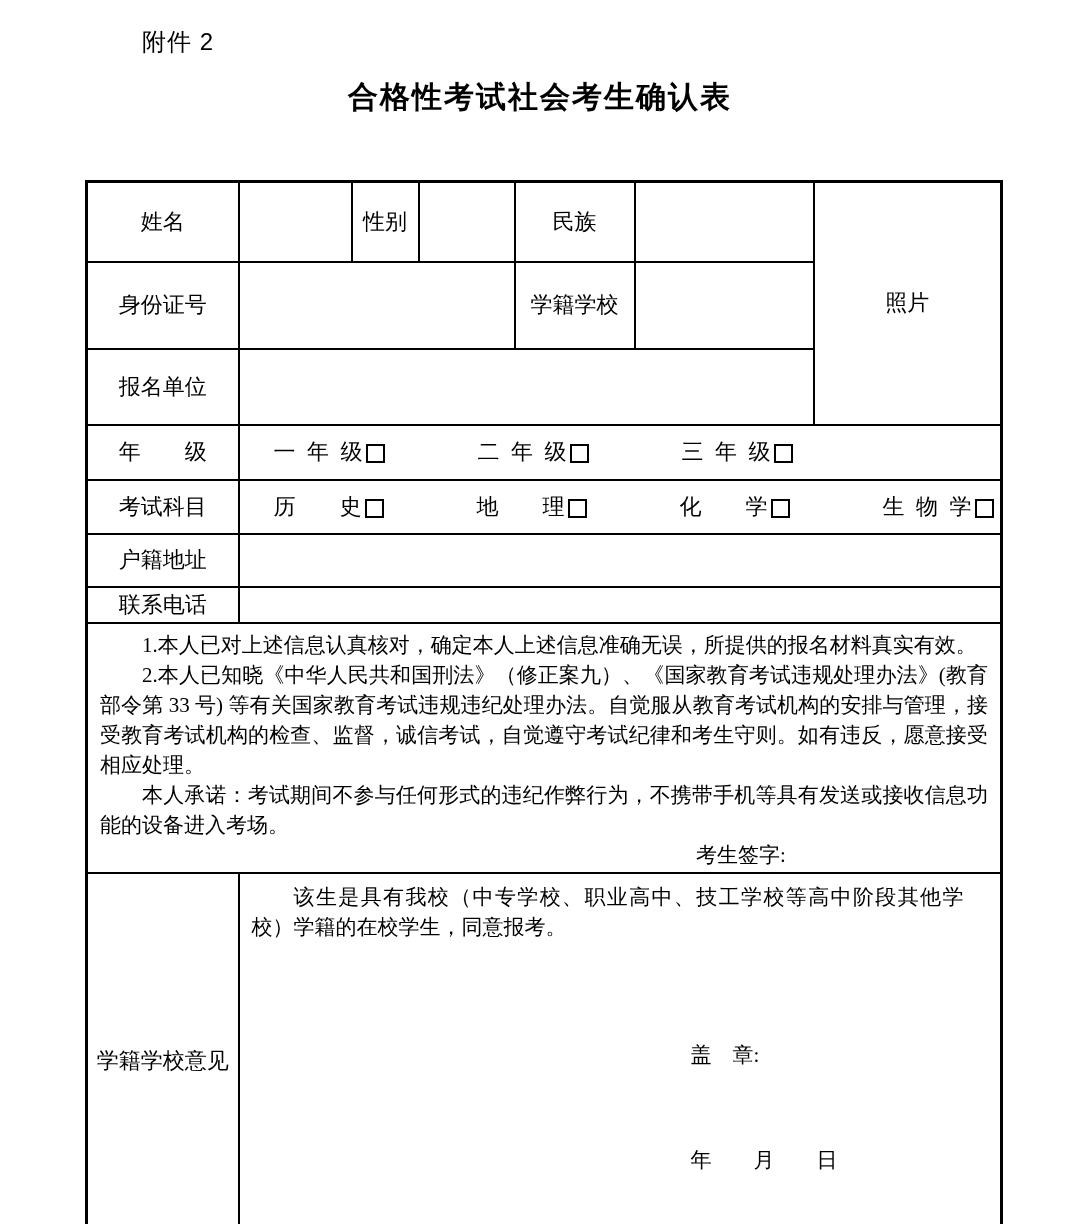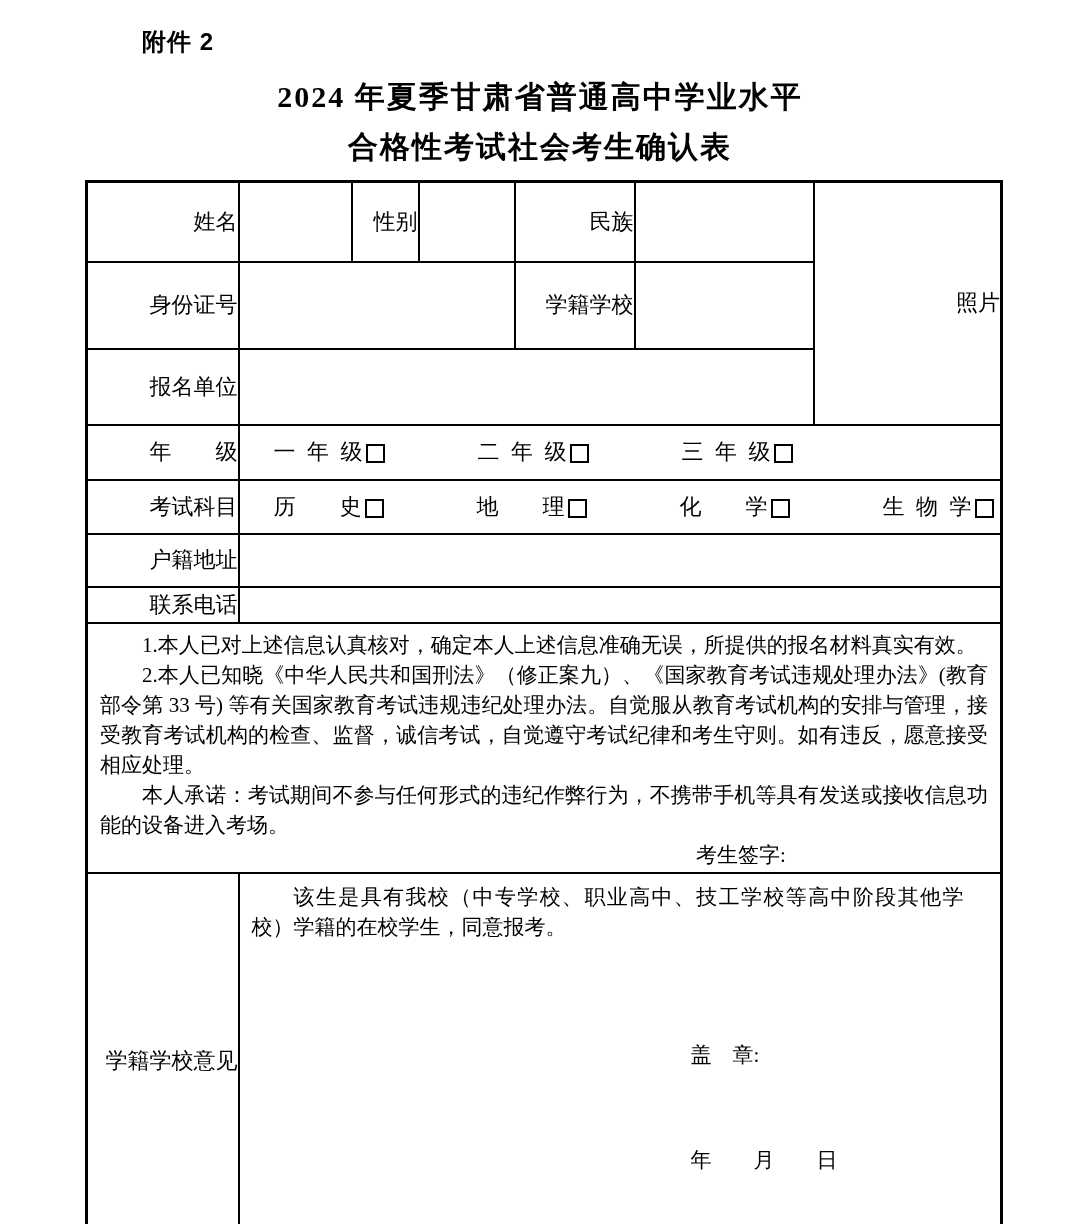--- a/index.html
+++ b/index.html
@@ -4,37 +4,37 @@
 <style>
   html,body { margin:0; padding:0; background:#ffffff; }
   .page {
     position:relative; width:1080px; height:1224px; background:#fff;
     color:#000; font-family:"Liberation Serif","DejaVu Serif",serif;
     overflow:hidden;
   }
   .attachment {
     position:absolute; left:142px; top:26px;
     font-family:"Liberation Sans","DejaVu Sans",sans-serif;
-    font-size:24px; font-weight:bold; letter-spacing:1px;
+    font-size:24px; font-weight:normal; letter-spacing:1px;
   }
   .title {
     position:absolute; top:72px; left:0; width:100%;
     text-align:center; font-size:30px; font-weight:bold;
     line-height:50px; letter-spacing:2px;
   }
   table.form-table {
     position:absolute; left:85px; top:180px; width:915px;
     border-collapse:collapse; table-layout:fixed;
     border:3px solid #000;
   }
   td {
     border:2px solid #000; font-size:22px; padding:0;
     vertical-align:middle; overflow:hidden;
   }
-  td.lbl { text-align:right; }
+  td.lbl { text-align:center; }
   tr.r1 { height:80px; }
   tr.r2 { height:87px; }
   tr.r3 { height:76px; }
   tr.r4 { height:55px; }
   tr.r5 { height:54px; }
   tr.r6 { height:53px; }
   tr.r7 { height:36px; }
   tr.r8 { height:250px;margin-left:10px; }
   tr.r9 { height:165px; }
   .options-wrap {
@@ -63,21 +63,20 @@
   .stamp-r9 { margin-top:26px; }
 </style>
 </head>
 <body>
 
 <div class="page">
 
   <div class="attachment">附件 2</div>
 
   <div class="title">
-    <div>2024 年夏季甘肃省普通高中学业水平</div>
     <div>合格性考试社会考生确认表</div>
   </div>
 
   <table class="form-table">
     <colgroup>
       <col style="width:152px">
         <col style="width:113px">
         <col style="width:67px">
       <col style="width:96px">
         <col style="width:120px">

